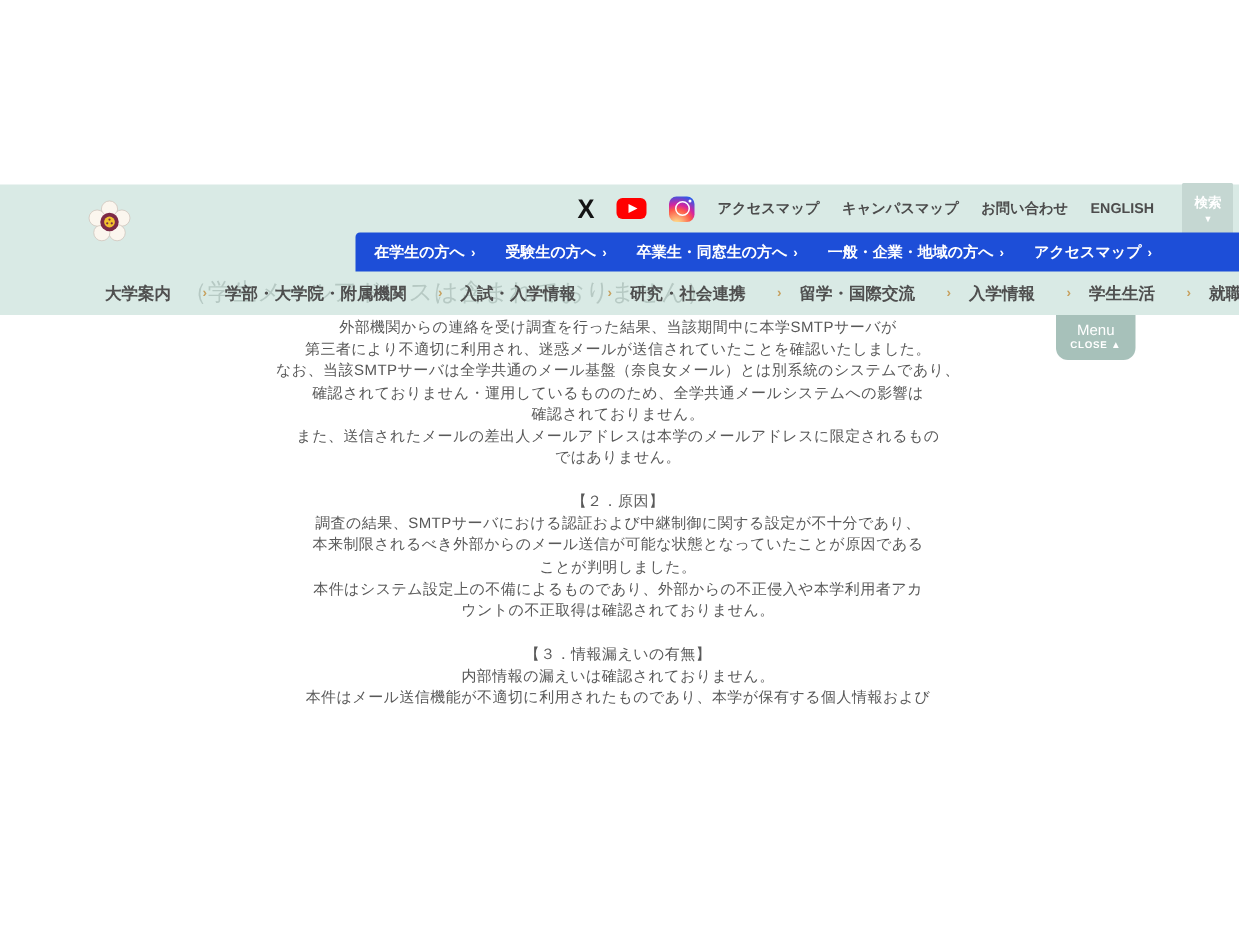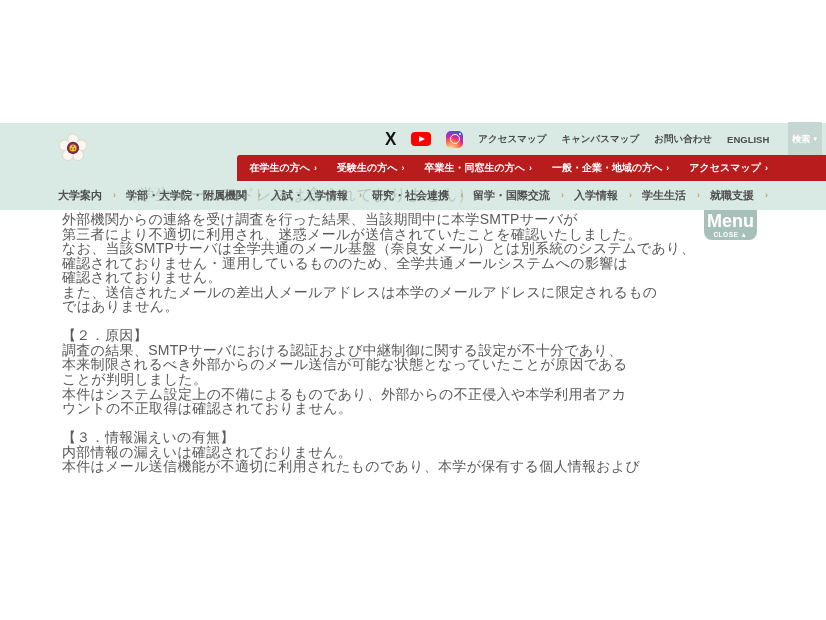--- a/index.html
+++ b/index.html
@@ -17,45 +17,45 @@
   .utility-row { position:absolute; left:385px; top:3px; height:26px; display:flex; align-items:center; gap:15px; }
   .x-icon { font-size:17px; font-weight:900; color:#141414; line-height:1; transform:scaleY(1.05); }
   .yt-icon { width:20px; height:14px; background:#ff0000; border-radius:4px; position:relative; }
   .yt-icon::after { content:""; position:absolute; left:8px; top:4px; border-left:6px solid #ffffff; border-top:3.5px solid transparent; border-bottom:3.5px solid transparent; }
   .ig-icon { width:17px; height:17px; border-radius:5px; position:relative;
              background:radial-gradient(circle at 30% 110%, #fdf497 0%, #fd5949 45%, #d6249f 60%, #285aeb 90%); }
   .ig-icon::before { content:""; position:absolute; inset:3.5px; border:1.6px solid #ffffff; border-radius:50%; }
   .ig-icon::after { content:""; position:absolute; right:2.5px; top:2.5px; width:2px; height:2px; background:#ffffff; border-radius:50%; }
   .util-link { font-size:9.5px; font-weight:bold; color:#4c4c4c; cursor:pointer; white-space:nowrap; }
   .search-btn { margin-left:4px; width:34px; height:34px; background:#c5d7d2; color:#ffffff; font-size:9px; font-weight:bold;
-                display:flex; align-items:center; justify-content:center; gap:2px; cursor:pointer; border-radius:1px; white-space:nowrap; }
+                display:flex; align-items:center; justify-content:center; gap:2px; cursor:pointer; border-radius:1px; white-space:nowrap;flex-direction:column; }
   .search-caret { font-size:6px; }
 
-  .audience-band { position:absolute; left:237px; top:32px; width:589px; height:26px; background:#b91c1c;
+  .audience-band { position:absolute; left:237px; top:32px; width:589px; height:26px; background:#1d4ed8;
                    display:flex; align-items:center; justify-content:flex-end; gap:20px; padding-right:58px; border-top-left-radius:3px; }
   .aud-item { display:flex; align-items:center; gap:4px; color:#ffffff; font-size:10px; font-weight:bold; cursor:pointer; white-space:nowrap; }
   .chev { font-size:9px; font-weight:bold; line-height:1; }
   .chev.white { color:#ffffff; }
   .chev.gold { color:#c7a15f; }
 
   .main-nav { position:absolute; left:0; top:58px; width:826px; height:29px;
               display:flex; align-items:center; justify-content:space-between; padding:0 58px; }
-  .nav-item { display:flex; align-items:center; gap:11px; cursor:pointer; white-space:nowrap; position:relative; z-index:2; }
+  .nav-item { display:flex; align-items:center; gap:21px; cursor:pointer; white-space:nowrap; position:relative; z-index:2;margin-left:12px; }
   .nav-label { font-size:11px; font-weight:bold; color:#4f4f4f; }
 
   .ghost-line { position:absolute; left:122px; top:62px; font-size:16px; color:#7f948e; opacity:0.38; letter-spacing:0.5px; white-space:nowrap; z-index:1; }
 
   .menu-btn { position:absolute; left:704px; top:210px; width:53px; height:30px; background:#a7c1ba; color:#ffffff;
               border-radius:0 0 8px 8px; display:flex; flex-direction:column; align-items:center; justify-content:center; cursor:pointer; }
-  .menu-btn .menu-main { font-size:18px; font-weight:bold; line-height:1.05; }
+  .menu-btn .menu-main { font-size:10px; font-weight:normal; line-height:1.05; }
   .menu-btn .menu-sub { font-size:6.5px; font-weight:bold; letter-spacing:0.5px; }
 
   
   .body-text { position:absolute; left:62px; top:212px; width:700px; }
-  .bline { font-size:14px; line-height:14.55px; min-height:14.55px; color:#595959; letter-spacing:0.3px; white-space:pre; }
+  .bline { font-size:10px; line-height:14.55px; min-height:14.55px; color:#595959; letter-spacing:0.3px; white-space:pre;text-align:center; }
 
   
   .flower { width:30px; height:30px; display:block; }
 </style>
 </head>
 <body>
 
 <div class="canvas">
 
   <div class="header">

